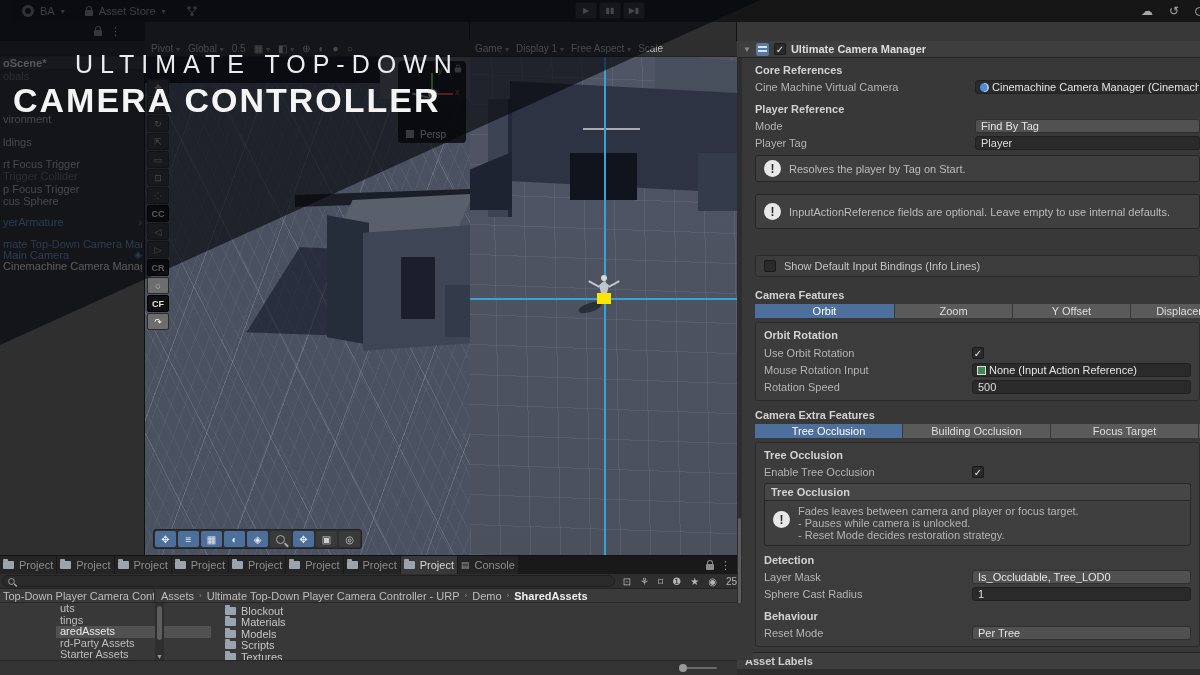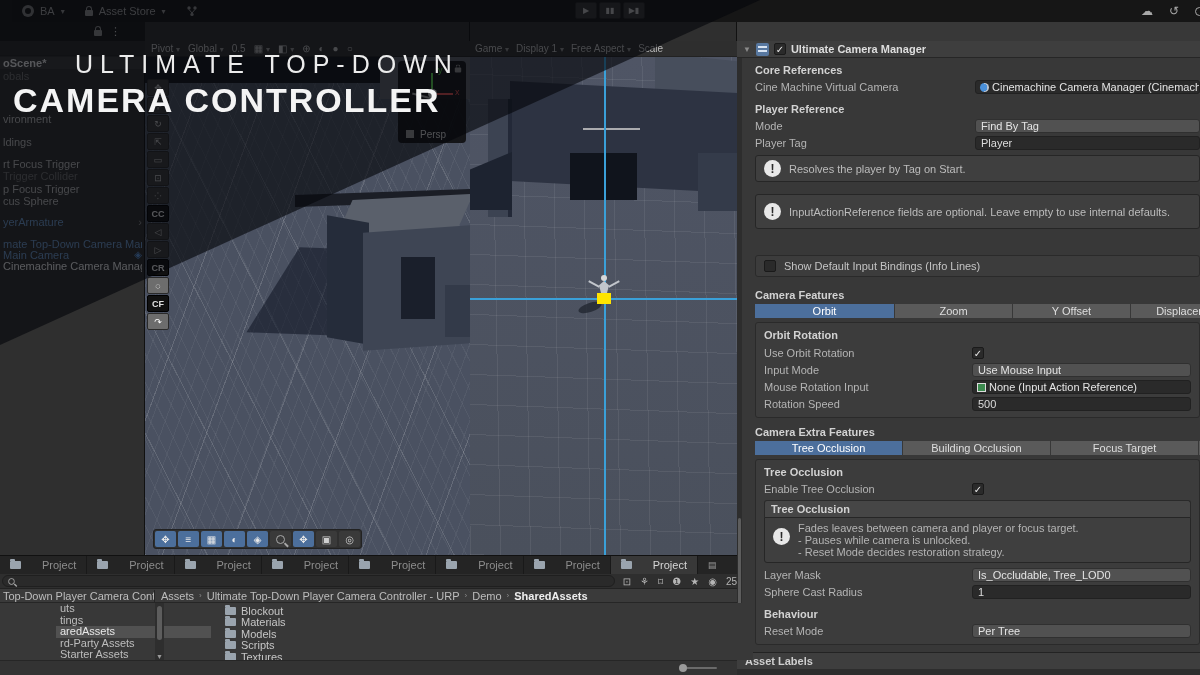--- a/index.html
+++ b/index.html
@@ -18,21 +18,21 @@
   .lock-ico:before { content:""; position:absolute; left:1px; top:-4px; width:4px; height:4px; border:1.5px solid #8a8a8a; border-bottom:none; border-radius:3px 3px 0 0; }
   #transport { position:absolute; left:563px; top:2px; display:flex; gap:2px; }
   #transport .tbtn { width:22px; height:17px; background:#353535; border:1px solid #242424; border-radius:2px;
      color:#b5b5b5; font-size:8px; display:flex; align-items:center; justify-content:center; }
   #topright { position:absolute; right:8px; top:0; height:22px; display:flex; align-items:center; gap:16px; color:#a8a8a8; font-size:12px; }
   .mag { width:9px; height:9px; border:1.5px solid #a8a8a8; border-radius:50%; position:relative; display:inline-block; }
   .mag:after { content:""; position:absolute; left:7px; top:8px; width:5px; height:1.5px; background:#a8a8a8; transform:rotate(45deg); }
 
   
   .tabbar { position:absolute; height:19px; background:#191919; display:flex; align-items:stretch; overflow:hidden; }
-  .tab { display:flex; align-items:center; gap:21px; padding:0 10px; color:#8d8d8d; background:#242424; margin-right:1px; font-size:11px; white-space:nowrap; }
+  .tab { display:flex; align-items:center; gap:5px; padding:0 3px; color:#8d8d8d; background:#242424; margin-right:1px; font-size:11px; white-space:nowrap; }
   .tab.active { background:#383838; color:#d6d6d6; }
   .tab.blue-top { box-shadow:inset 0 2px 0 #4a79b2; }
   .tab .tico { font-size:9px; color:#9a9a9a; }
   .kebab { margin-left:auto; padding:0 6px; color:#9a9a9a; display:flex; align-items:center; }
 
   
   #hierarchy { left:0; top:22px; width:145px; height:533px; background:#2f2f2f; border-right:1px solid #111; }
   #hier-top { position:absolute; left:0; top:0; width:145px; height:19px; background:#191919; }
   #hier-top .icons { position:absolute; right:24px; top:3px; display:flex; gap:8px; align-items:center; }
   #hier-row2 { position:absolute; left:0; top:19px; width:145px; height:15px; background:#2a2a2a; border-bottom:1px solid #242424; }
@@ -436,24 +436,20 @@
         <div class="ftab" style="width:118px">Displacement</div>
 
       </div>
       <div class="groupbox">
         <div class="sect-h" style="margin:2px 0 4px 0">Orbit Rotation</div>
         <div class="irow">
           <span class="ilab" style="width:208px">Use Orbit Rotation</span>
           <span class="cb">✓</span>
         </div>
         <div class="irow">
-          <span class="ilab" style="width:208px">Input Mode</span>
-          <span class="ival ddl">Use Mouse Input</span>
-        </div>
-        <div class="irow">
           <span class="ilab" style="width:208px">Mouse Rotation Input</span>
           <span class="ival objfield">
             <span class="act-ico"></span>
             <span>None (Input Action Reference)</span>
           </span>
         </div>
         <div class="irow">
           <span class="ilab" style="width:208px">Rotation Speed</span>
           <span class="ival tfield">500</span>
         </div>
@@ -474,20 +470,21 @@
         </div>
         <div class="subhead">Tree Occlusion</div>
         <div class="infobox info-multi">
           <span class="info-ico" style="margin-top:6px">!</span>
           <span class="info-lines">
             <div>Fades leaves between camera and player or focus target.</div>
             <div>- Pauses while camera is unlocked.</div>
             <div>- Reset Mode decides restoration strategy.</div>
           </span>
         </div>
+        <div class="sect-h">Detection</div>
         <div class="irow">
           <span class="ilab" style="width:208px">Layer Mask</span>
           <span class="ival ddl">Is_Occludable, Tree_LOD0</span>
         </div>
         <div class="irow">
           <span class="ilab" style="width:208px">Sphere Cast Radius</span>
           <span class="ival tfield">1</span>
         </div>
         <div class="sect-h">Behaviour</div>
         <div class="irow">

